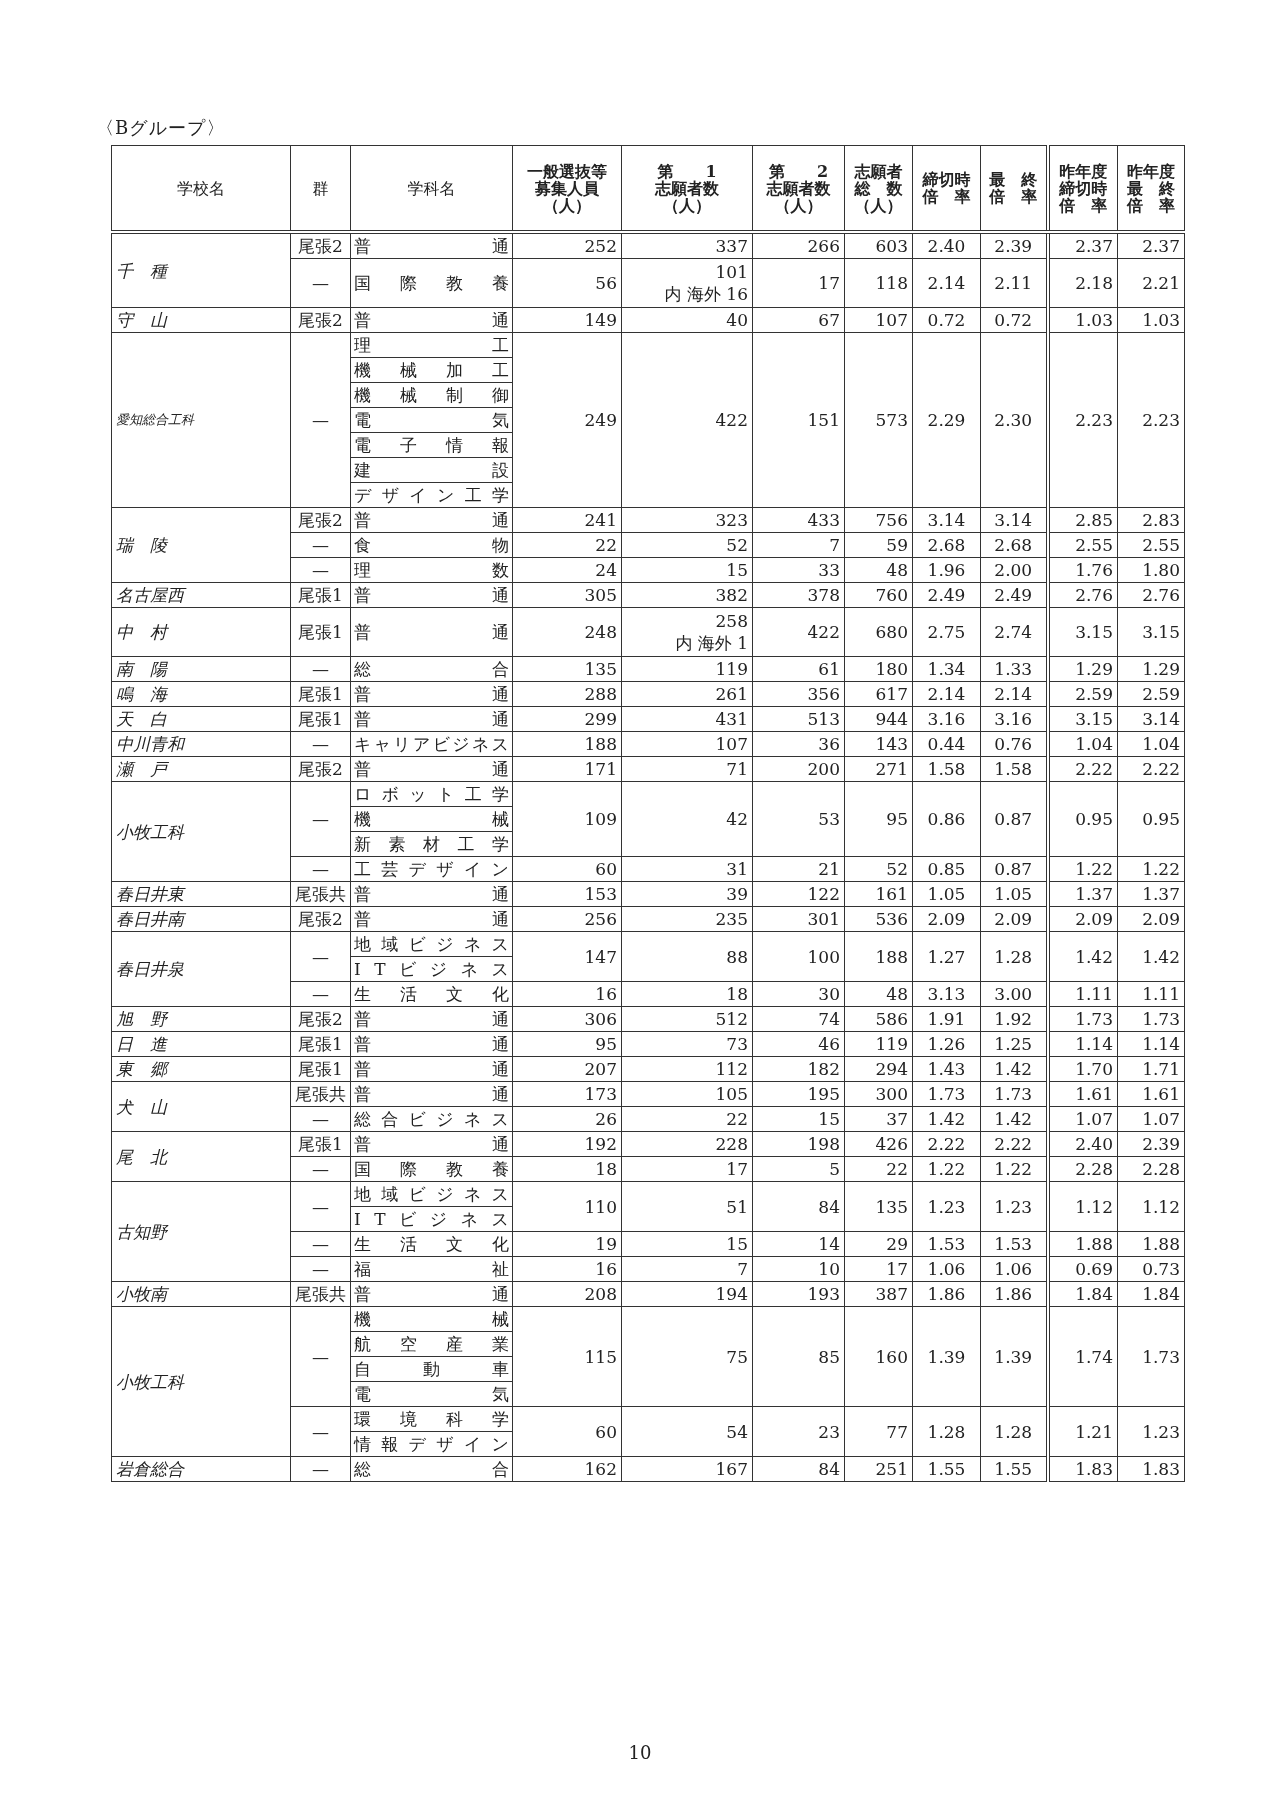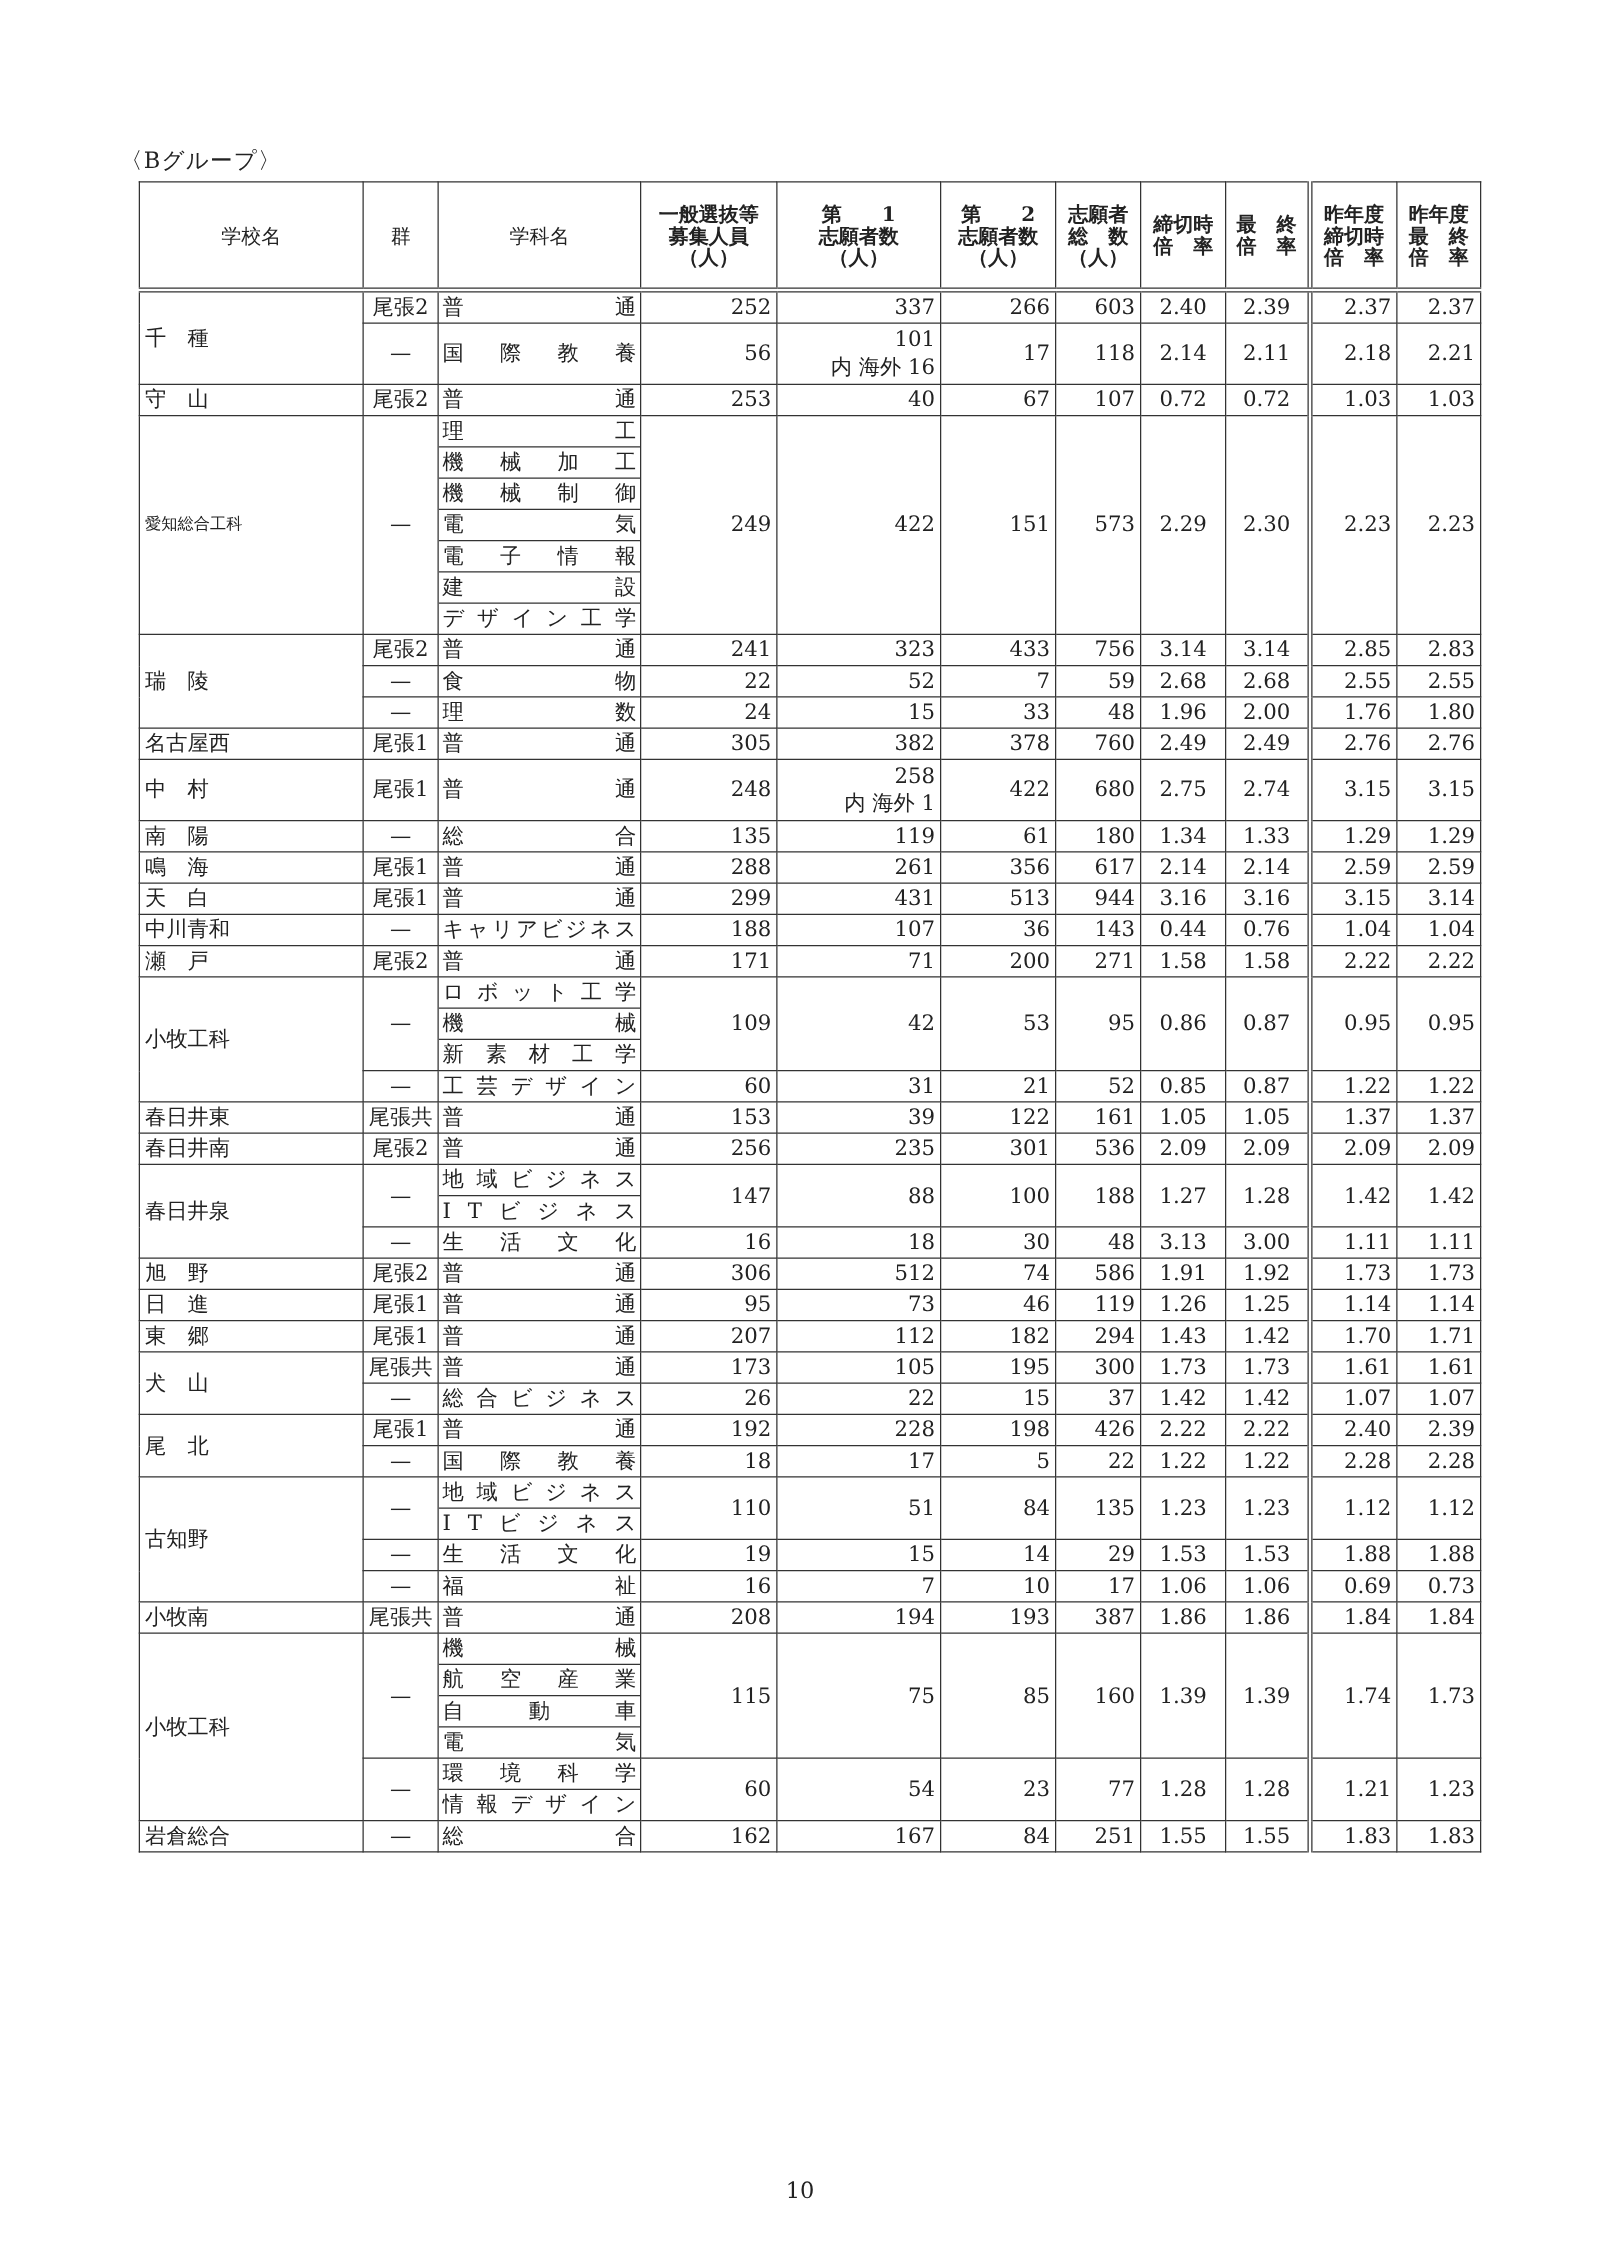--- a/index.html
+++ b/index.html
@@ -24,21 +24,21 @@
     line-height: 22px;
     overflow: hidden;
     white-space: nowrap;
   }
   table.t th {
     font-weight: normal; font-size: 16px; line-height: 17px;
     height: 84px; text-align: center; vertical-align: middle;
     white-space: normal;
   }
   table.t thead tr th { border-bottom: 4px double #333; }
-  .c-school { text-align: left; padding-left: 5px; }
+  .c-school { text-align: left; padding-left: 5px; font-style: italic; }
   .c-school.sm { font-size: 13px; }
   .c-gun { text-align: center; }
   .c-dept { padding: 0 !important; }
   .dept-inner { display: flex; justify-content: space-between; padding: 0 3px; }
   .c-num { text-align: right; }
   .c-rate { text-align: center; }
   .dbl-left { border-left: 4px double #333 !important; }
   .sub1 { display: block; }
   .sub2 { display: block; text-align: right; }
   .bracket { position: relative; }
@@ -167,21 +167,21 @@
         <td class="c-school">守　山</td>
         <td class="c-gun">尾張2</td>
         <td class="c-dept">
           <div class="dept-line" style="height: 24px; line-height: 24px;">
             <div class="dept-inner">
               <span>普</span>
               <span>通</span>
             </div>
           </div>
         </td>
-        <td class="c-num">253</td>
+        <td class="c-num">149</td>
         <td class="c-num">
           <span class="sub1">40</span>
         </td>
         <td class="c-num">67</td>
         <td class="c-num">107</td>
         <td class="c-rate">0.72</td>
         <td class="c-rate">0.72</td>
         <td class="c-num dbl-left">1.03</td>
         <td class="c-num">1.03</td>
       </tr>

